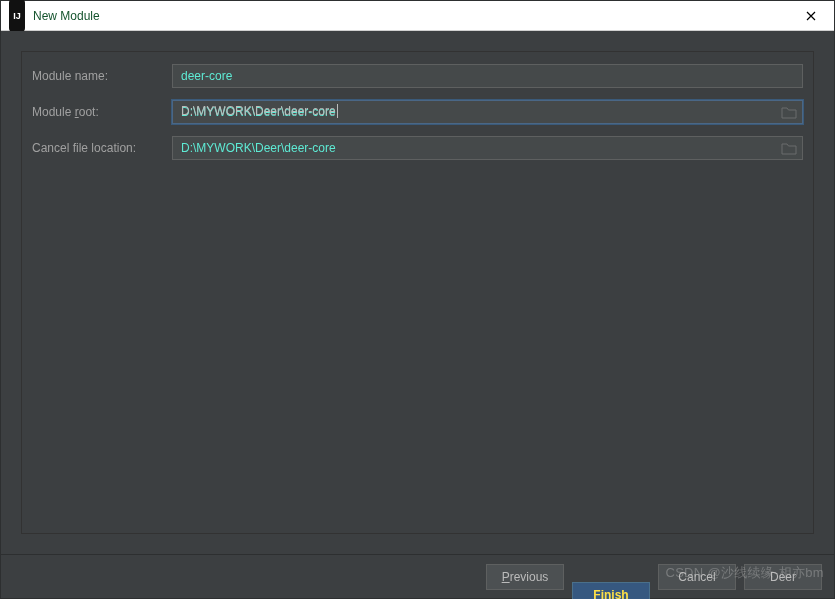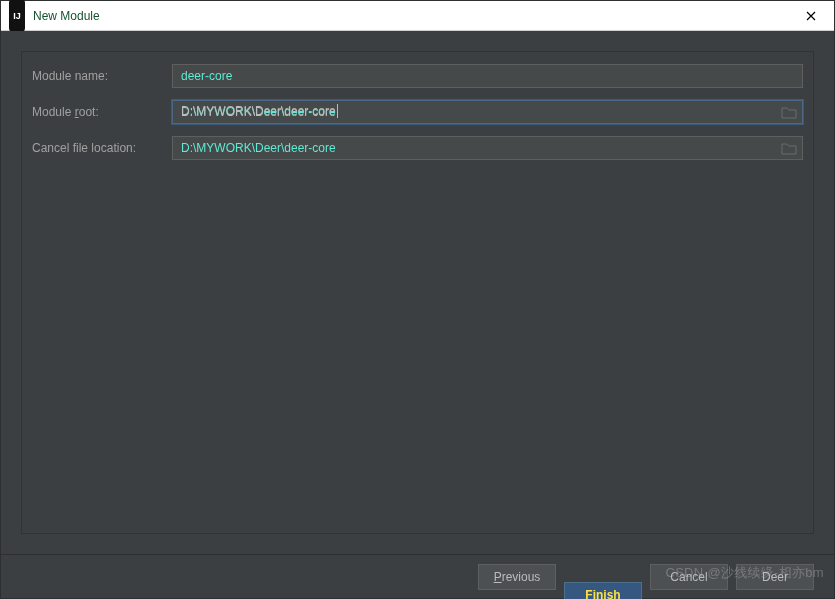--- a/index.html
+++ b/index.html
@@ -98,21 +98,21 @@
     .input-text-span {
       position: absolute; left: 9px; top: 4px;
       color: #bbb; font-size: 12px;
       pointer-events: none;
       display: flex; align-items: center;
     }
     .footer {
       height: 44px;
       display: flex; align-items: center; justify-content: flex-end;
       gap: 8px;
-      padding: 0 20px;
+      padding: 0 12px;
       border-top: 1px solid #2d2f30;
       background: #3c3f41;
       position: relative;
     }
     .btn {
       min-width: 78px;
       height: 26px;
       background: #4c5052;
       border: 1px solid #5e6060;
       color: #bbbbbb;

